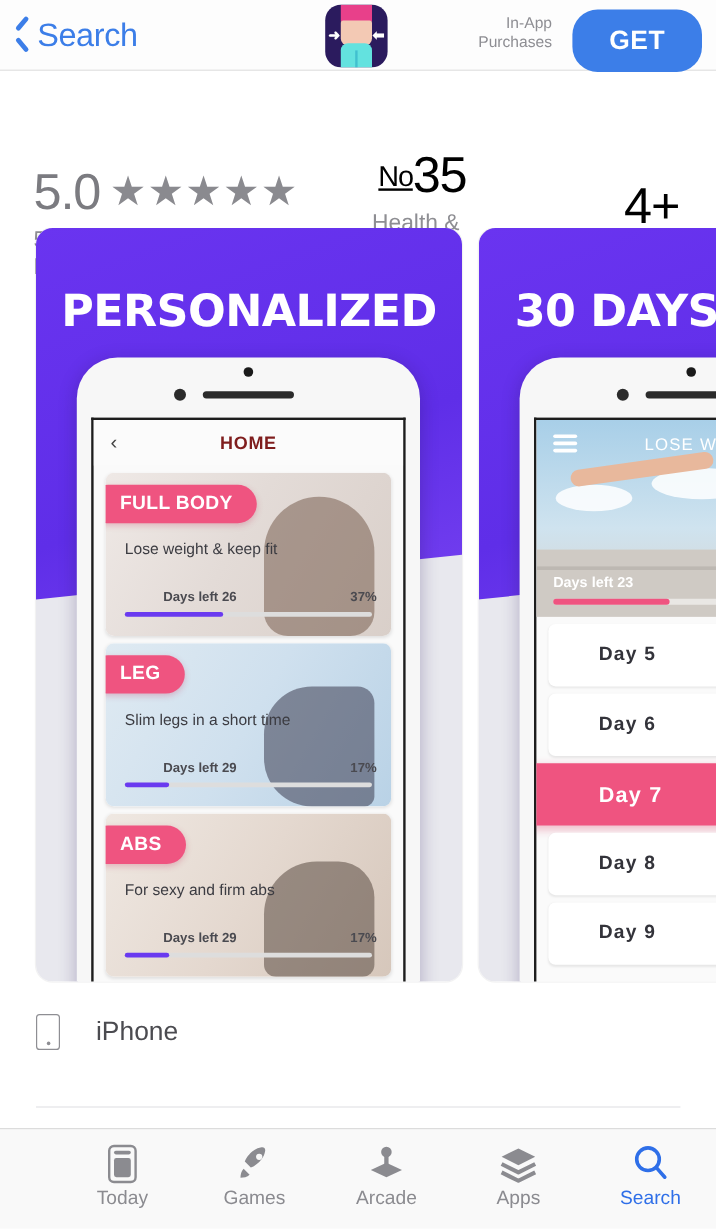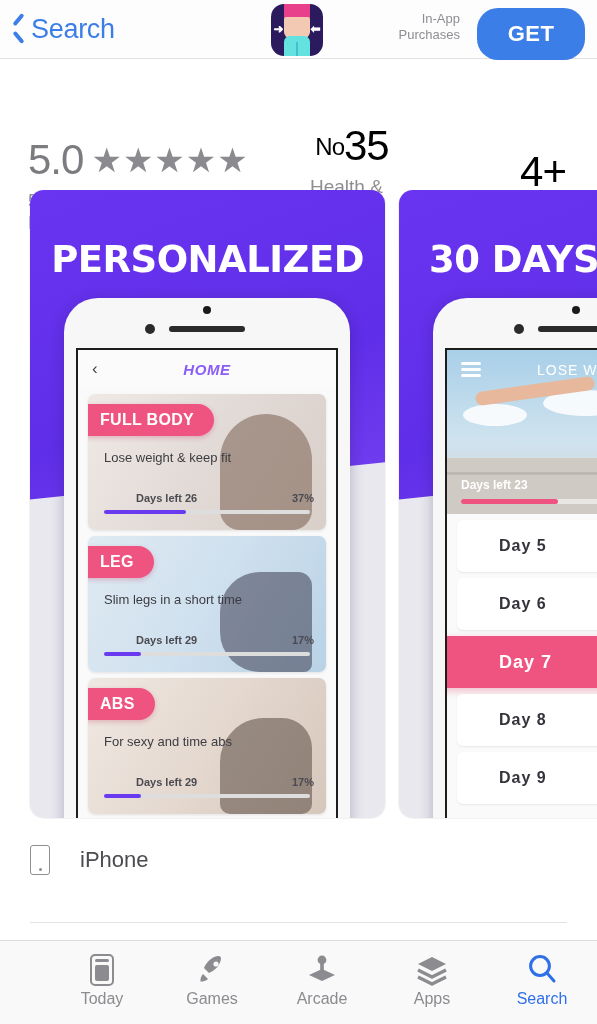--- a/index.html
+++ b/index.html
@@ -69,21 +69,21 @@
   }
   .rat-col { display: flex; flex-direction: column; align-items: center; }
   .rat-col.c1 { position: absolute; left: 28px; align-items: flex-start; }
   .rat-col.c2 { position: absolute; left: 310px; }
   .rat-col.c3 { position: absolute; left: 508px; }
   .rat-top { display: flex; align-items: center; color: #7b7b80; }
   .rat-score { font-size: 42px; font-weight: 300; letter-spacing: -1px; }
   .stars { display: flex; gap: 1px; margin-left: 8px; }
   .star { font-size: 34px; line-height: 42px; color: #8a8a8f; }
   .rat-rank { font-size: 42px; font-weight: 300; letter-spacing: -1px; }
-  .rat-rank .no { font-size: 24px; vertical-align: 5px; }
+  .rat-rank .no { font-size: 24px; vertical-align: 5px; text-decoration: underline; }
   .rat-age { font-size: 42px; font-weight: 300; letter-spacing: -1px; }
   .rat-sub { font-size: 19px; color: #8e8e93; margin-top: 6px; }
 
   
   .shots { position: absolute; top: 190px; left: 0; width: 597px; height: 630px; overflow: hidden; }
   .shot {
     position: absolute; top: 0; height: 628px;
     border-radius: 14px; overflow: hidden;
     background: #fff; box-shadow: 0 0 0 1px rgba(0,0,0,0.05);
   }
@@ -132,21 +132,21 @@
     background: #fafafa; overflow: hidden;
     border-left: 2px solid #1d1d1d; border-right: 2px solid #1d1d1d; border-top: 2px solid #1d1d1d;
   }
 
   
   .scr-head {
     position: relative; height: 38px; background: #fbfbfb;
     display: flex; align-items: center; justify-content: center;
   }
   .scr-back { position: absolute; left: 14px; font-size: 17px; color: #444; }
-  .scr-title { font-size: 15px; font-weight: bold; color: #8b5cf6; letter-spacing: 0.6px; font-style: italic; }
+  .scr-title { font-size: 15px; font-weight: bold; color: #7f1d1d; letter-spacing: 0.6px; }
 
   .wcard {
     position: relative; margin: 6px 10px; height: 136px;
     background: #fff; border-radius: 7px; overflow: hidden;
     box-shadow: 0 1px 3px rgba(0,0,0,0.10);
   }
   .wcard .photo { position: absolute; inset: 0; }
   .ph-fullbody { background: linear-gradient(120deg,#efe9e6 0%,#e3dbd7 45%,#d9cfc9 100%); }
   .ph-leg { background: linear-gradient(120deg,#dfeaf2 0%,#cfe0ee 50%,#b9d2e6 100%); }
   .ph-abs { background: linear-gradient(120deg,#efe8e2 0%,#e4d8cf 50%,#d6c7bb 100%); }
@@ -329,21 +329,21 @@
               <div class="wbar">
                   <i style="width:18%"></i>
                 </div>
             </div>
 
             <div class="wcard">
               <div class="photo ph-abs">
                 <div class="silhouette abs"></div>
               </div>
               <div class="badge">ABS</div>
-              <div class="wdesc">For sexy and time abs</div>
+              <div class="wdesc">For sexy and firm abs</div>
               <div class="wdays">Days left 29</div>
               <div class="wpct">17%</div>
               <div class="wbar">
                   <i style="width:18%"></i>
                 </div>
             </div>
           </div>
         </div>
       </div>
     </div>

